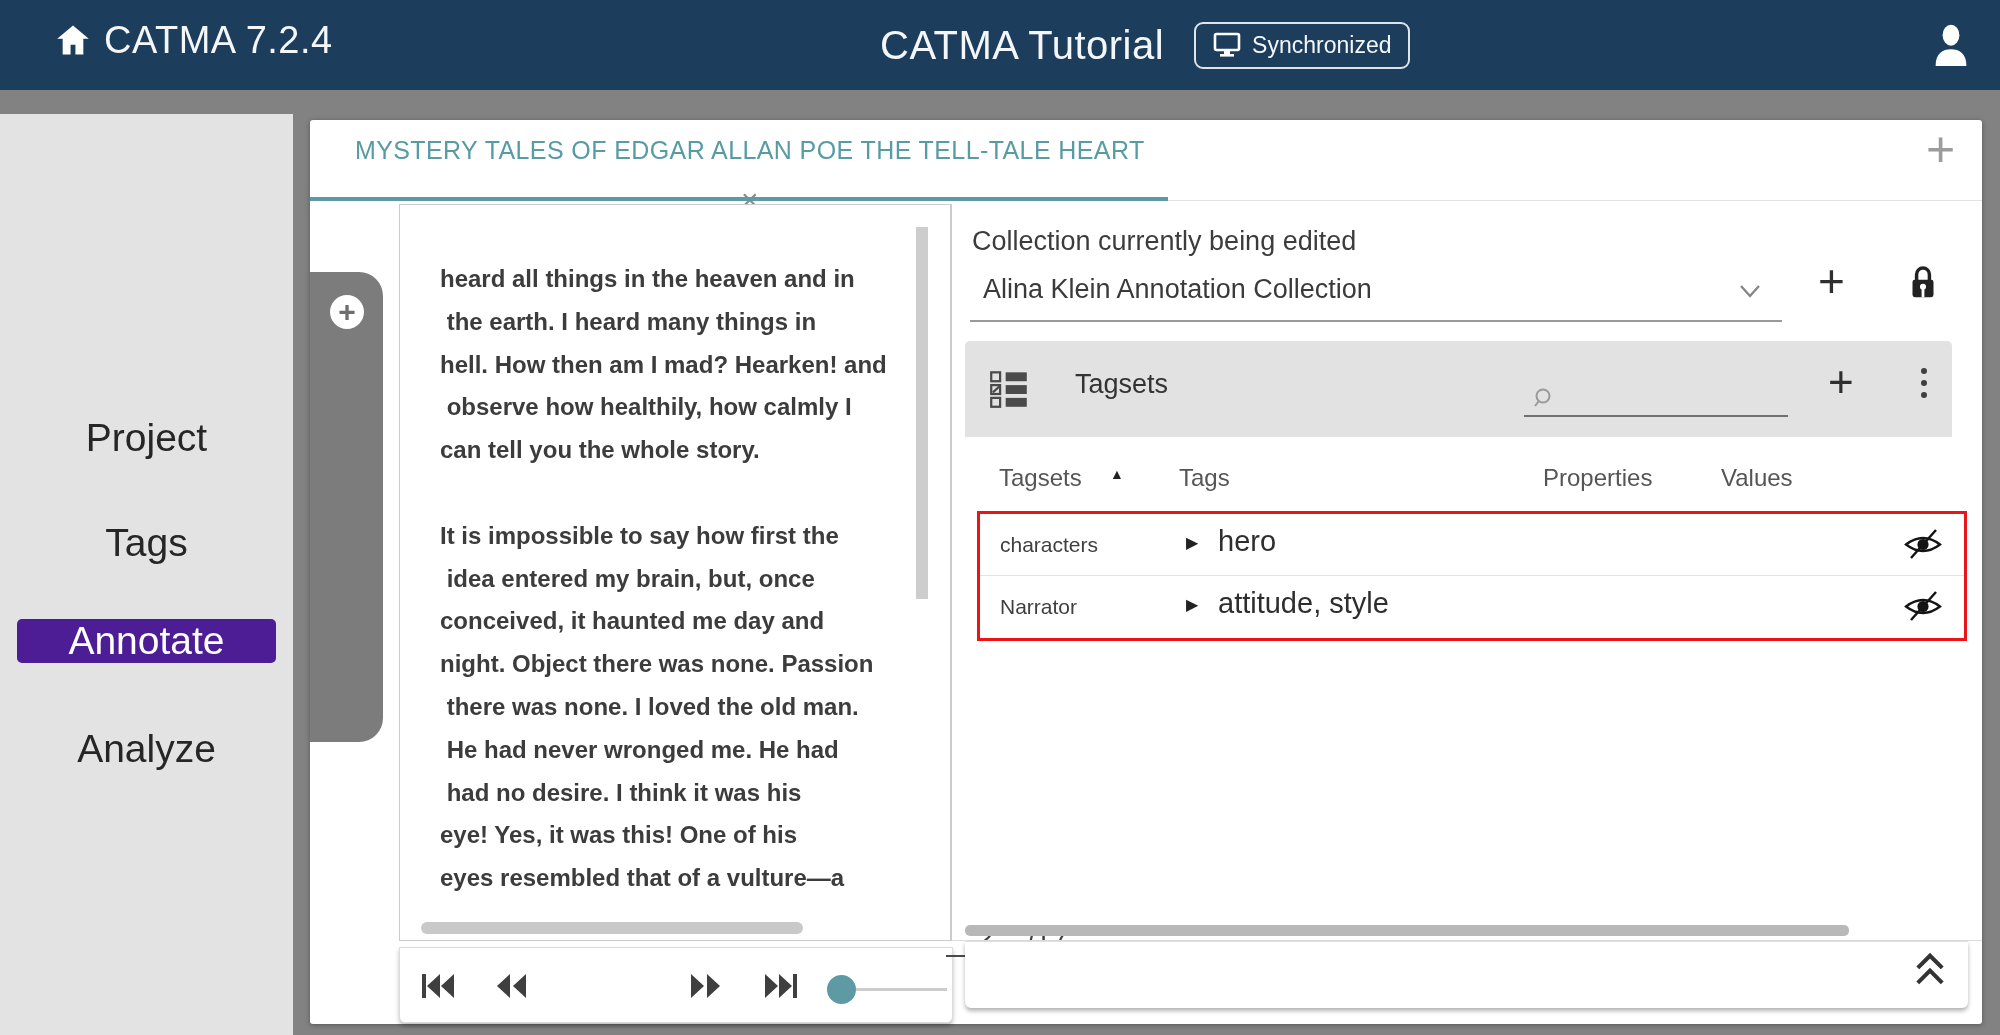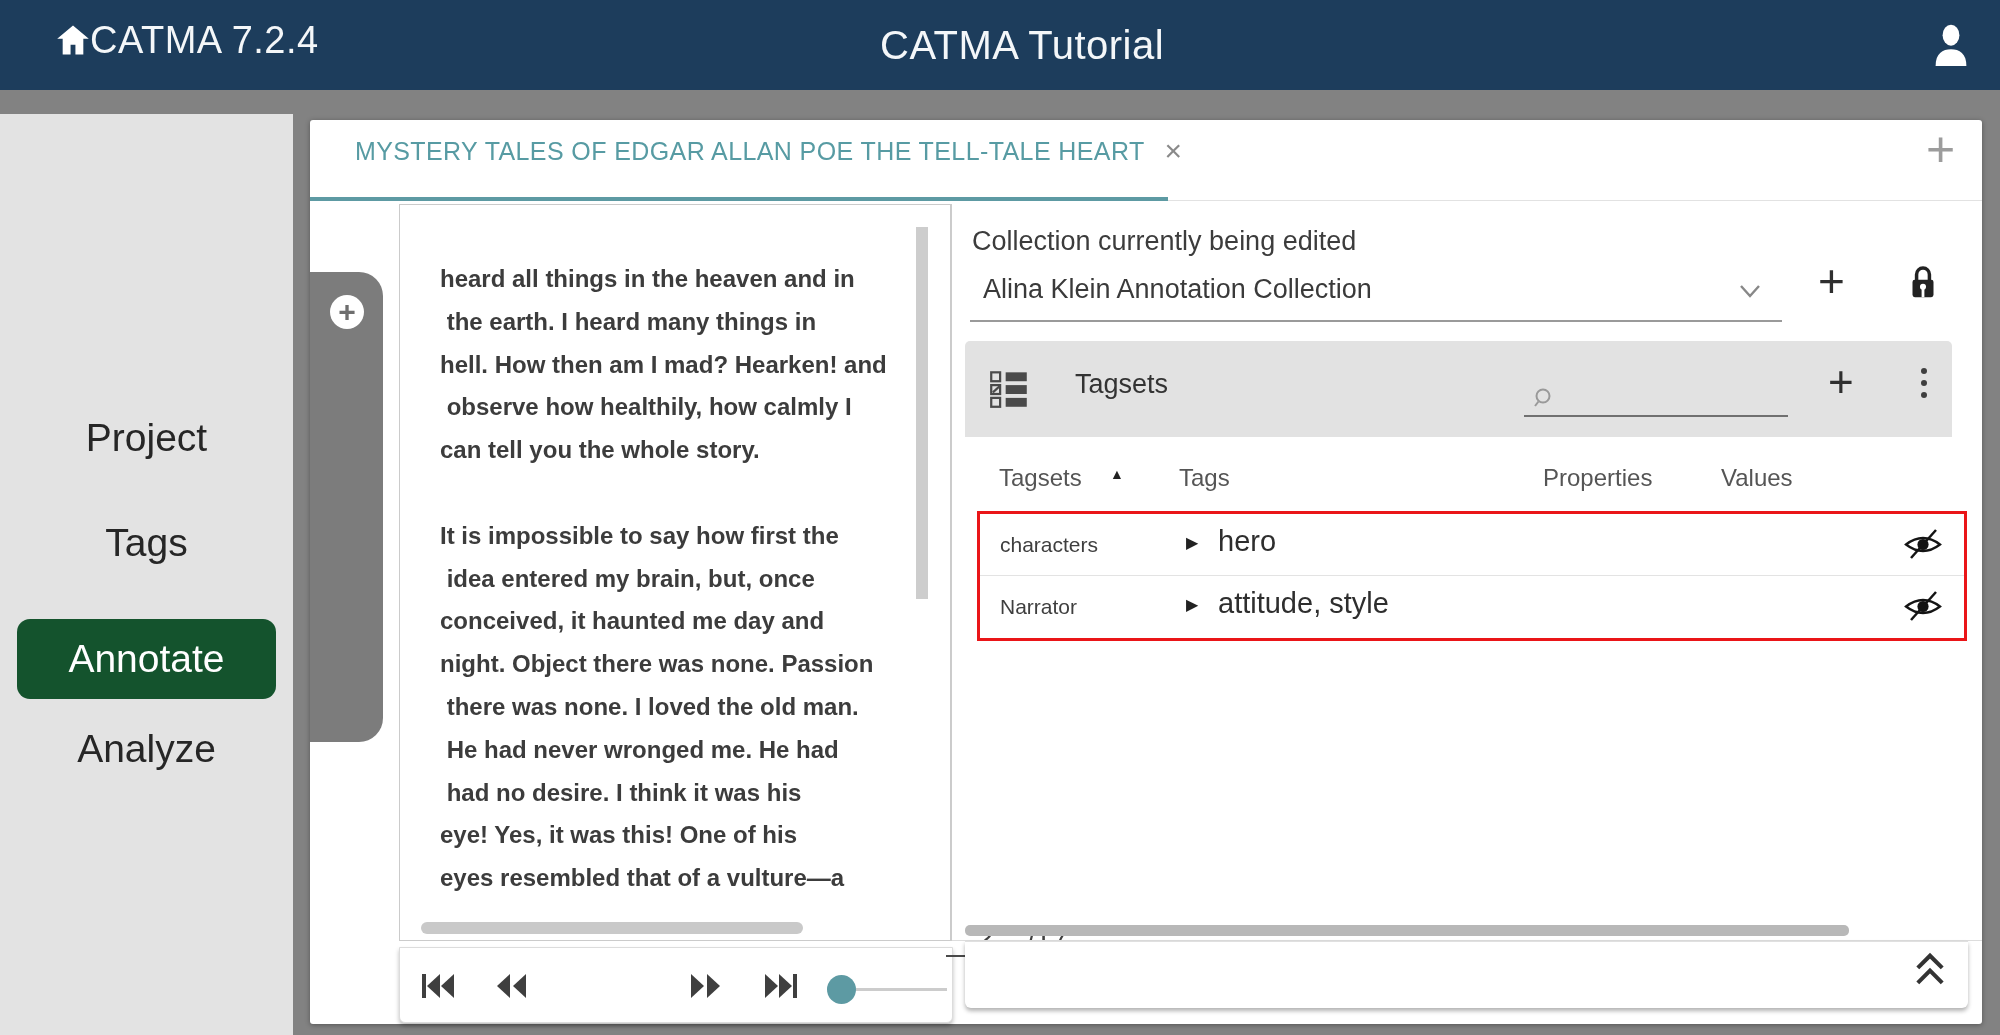--- a/index.html
+++ b/index.html
@@ -2,37 +2,37 @@
 <html><head>
 <meta charset="utf-8">
 <style>
   * { margin:0; padding:0; box-sizing:border-box; }
   html,body { width:2000px; height:1035px; }
   body { font-family:"Liberation Sans", sans-serif; }
   #canvas { position:relative; width:2000px; height:1035px; background:#828282; overflow:hidden; }
 
   
   #header { position:absolute; left:0; top:0; width:2000px; height:90px; background:#1d3d5c; color:#f4f7f9; }
-  #app-group { position:absolute; left:56px; top:0; height:80px; display:flex; align-items:center; }
+  #app-group { position:absolute; left:56px; top:0; height:80px; display:flex; align-items:center; gap:14px; }
   #app-title { font-size:38px; letter-spacing:.5px; }
   #center-group { position:absolute; left:880px; top:0; height:90px; display:flex; align-items:center; gap:30px; }
   #page-title { font-size:40px; letter-spacing:.5px; }
   #sync-btn { display:flex; align-items:center; gap:11px; border:2px solid #dde5eb; border-radius:9px; padding:8px 17px; font-size:23px; color:#f4f7f9; background:transparent; cursor:pointer; }
   #user-btn { position:absolute; right:32px; top:24px; width:34px; height:42px; }
 
   
   #sidebar { position:absolute; left:0; top:90px; width:293px; height:945px; background:#e3e3e3;margin-top:24px; }
   .nav-item { position:absolute; left:0; width:293px; text-align:center; font-size:39px; color:#262626; cursor:pointer; }
-  #nav-annotate { left:17px; width:259px; height:80px; background:#14532d; color:#ffffff; border-radius:13px; display:flex; align-items:center; justify-content:center; }
+  #nav-annotate { left:17px; width:259px; height:44px; background:#4c1d95; color:#ffffff; border-radius:5px; display:flex; align-items:center; justify-content:center; }
 
   
   #card { position:absolute; left:310px; top:120px; width:1672px; height:904px; background:#ffffff; border-radius:3px; box-shadow:0 1px 5px rgba(0,0,0,.35); }
 
   
-  #tab { position:absolute; left:355px; top:136px; display:flex; align-items:center; gap:20px; cursor:pointer; }
+  #tab { position:absolute; left:355px; top:136px; display:flex; align-items:center; gap:20px; cursor:pointer;flex-direction:column; }
   #tab-title { font-size:25px; letter-spacing:.4px; color:#579ba3; }
   #tab-close { font-size:30px; color:#8a8a8a; line-height:1; cursor:pointer; }
   #tab-underline { position:absolute; left:310px; top:197px; width:858px; height:4px; background:#5d9aa3; }
   #tabbar-hairline { position:absolute; left:1168px; top:200px; width:814px; height:1px; background:#e2e2e2; }
   #add-tab { position:absolute; left:1926px; top:124px; font-size:50px; font-weight:300; color:#9c9c9c; line-height:1; cursor:pointer; }
 
   
   #drawer { position:absolute; left:310px; top:272px; width:73px; height:470px; background:#7c7c7c; border-radius:0 24px 24px 0; }
   #drawer-add { position:absolute; left:20px; top:23px; width:34px; height:34px; background:#ffffff; border-radius:50%; display:flex; align-items:center; justify-content:center; font-size:30px; font-weight:bold; color:#6e6e6e; cursor:pointer; }
 
@@ -93,20 +93,28 @@
 
   <div id="header">
     <div id="app-group">
       <svg width="34" height="32" viewBox="0 0 28 26">
           <path d="M14 1 L1 12 h4.5 v13 h6.5 v-8 h4 v8 h6.5 V12 H27 Z" fill="#ffffff"></path>
         </svg>
       <span id="app-title">CATMA 7.2.4</span>
     </div>
     <div id="center-group">
       <span id="page-title">CATMA Tutorial</span>
+      <button id="sync-btn">
+        <svg width="28" height="26" viewBox="0 0 28 26">
+          <rect x="2" y="2" width="24" height="16" rx="1.5" fill="none" stroke="#ffffff" stroke-width="2.6"></rect>
+          <rect x="11" y="19" width="6" height="3" fill="#ffffff"></rect>
+          <rect x="7" y="22" width="14" height="2.6" fill="#ffffff"></rect>
+        </svg>
+        <span>Synchronized</span>
+      </button>
     </div>
     <svg id="user-btn" viewBox="0 0 24 30">
       <ellipse cx="12" cy="8" rx="6" ry="7.5" fill="#ffffff"></ellipse>
       <path d="M1 30 c0-9 5-12 11-12 s11 3 11 12 Z" fill="#ffffff"></path>
     </svg>
   </div>
 
   <div id="sidebar">
     <div class="nav-item" style="top:302px;">Project</div>
     <div class="nav-item" style="top:407px;">Tags</div>

